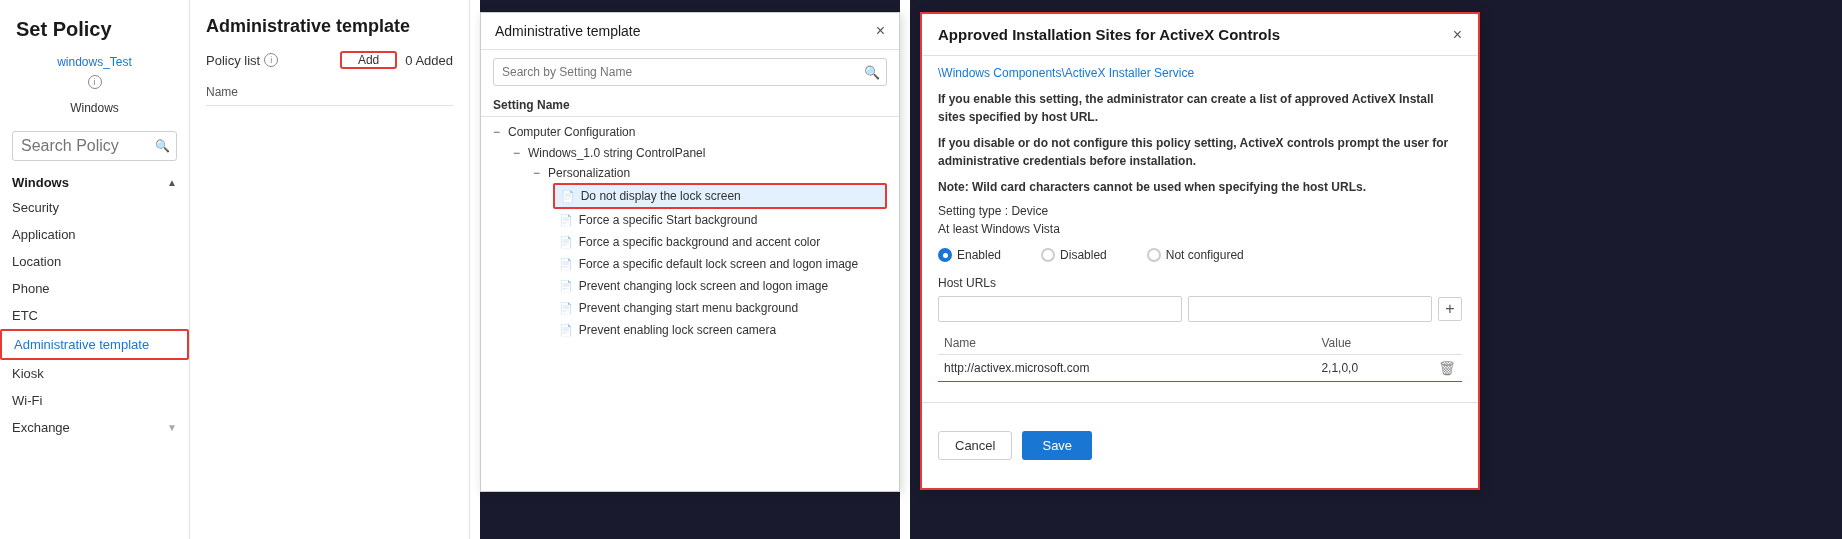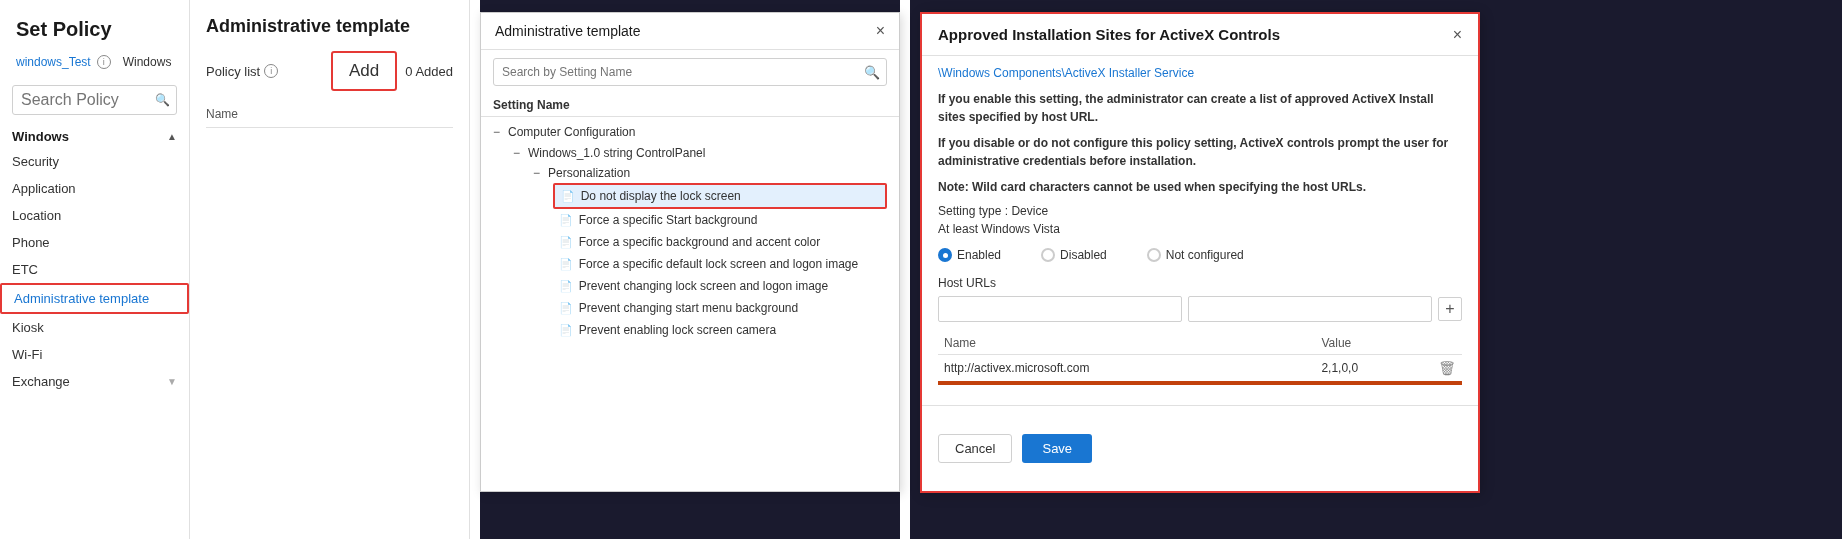--- a/index.html
+++ b/index.html
@@ -27,20 +27,21 @@
       font-weight: 600;
       padding: 18px 16px 10px;
       color: #1a1a1a;
     }
     .breadcrumb-row {
       display: flex;
       align-items: center;
       padding: 4px 16px 8px;
       gap: 6px;
       font-size: 12px;
+      flex-direction: column;
     }
     .breadcrumb-link {
       color: #1976d2;
       font-size: 12px;
     }
     .breadcrumb-sep { color: #888; font-size: 11px; }
     .breadcrumb-current { color: #333; font-size: 12px; }
     .info-icon {
       width: 14px; height: 14px;
       border: 1.5px solid #888;
@@ -122,26 +123,26 @@
       margin-bottom: 12px;
     }
     .policy-list-label {
       font-size: 13px;
       color: #333;
       display: flex;
       align-items: center;
       gap: 4px;
     }
     .add-btn {
-      padding: 8px 16px;
+      padding: 0 16px;
       background: #fff;
       border: 1.5px solid #e53935;
       border-radius: 3px;
       color: #333;
-      font-size: 17px;
+      font-size: 12px;
       cursor: pointer;
       margin-left: auto;
     }
     .added-count {
       font-size: 13px;
       color: #333;
     }
     .name-header {
       font-size: 12px;
       color: #555;
@@ -389,21 +390,21 @@
       font-size: 12px;
       font-weight: 500;
       color: #555;
       padding: 4px 6px;
       border-bottom: 1px solid #e0e0e0;
     }
     .url-table td {
       font-size: 12px;
       color: #333;
       padding: 5px 6px;
-      border-bottom: 4px solid #c2410c;
+      border-bottom: 1px solid #c2410c;
     }
     .delete-btn {
       background: none;
       border: none;
       cursor: pointer;
       color: #888;
       font-size: 14px;
     }
     .activex-footer {
       display: flex;

